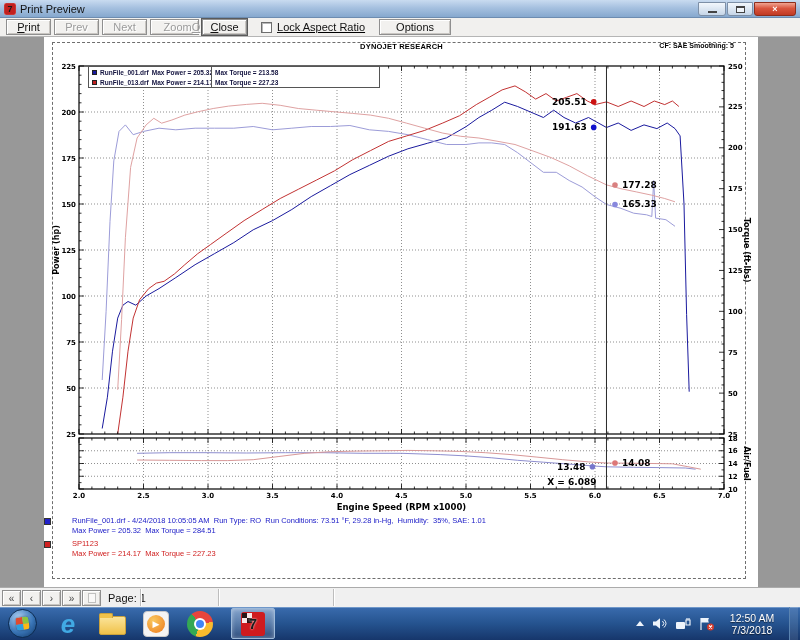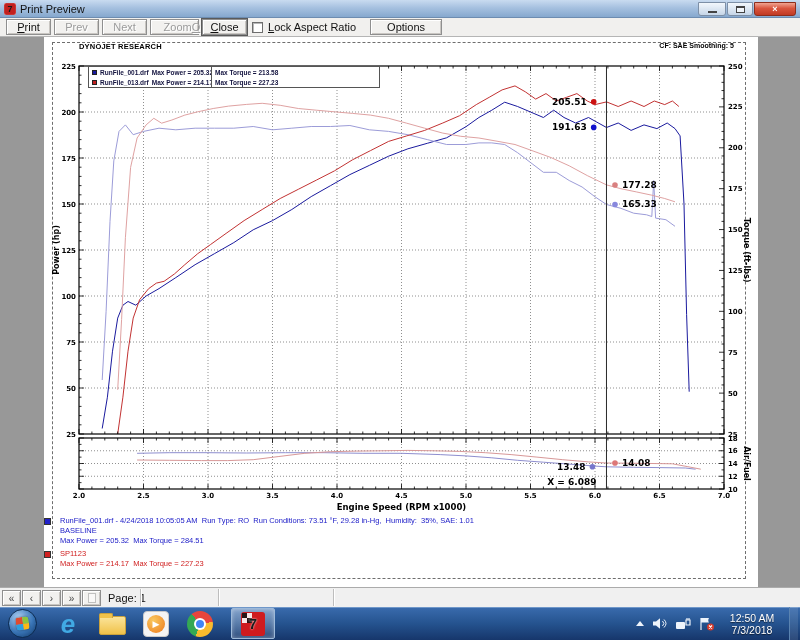--- a/index.html
+++ b/index.html
@@ -29,32 +29,32 @@
     border-bottom:1px solid #b5b5b5;display:flex;align-items:center;}
   .tbtn{height:16px;margin-left:3px;border:1px solid #8f8f8f;background:#f2f1ef;
     box-shadow:inset 1px 1px 0 #fff, inset -1px -1px 0 #c9c6c2;
     font-size:11px;color:#111;display:flex;align-items:center;justify-content:center;padding:0 2px;
     font-family:"Liberation Sans",sans-serif;}
   .tbtn.first{margin-left:6px;}
   .tbtn.w44{width:45px;} .tbtn.w48{width:49px;padding-left:26px;}
   .tbtn:disabled,.tbtn.disabled{color:#9b9b9b;text-shadow:1px 1px 0 #fff;}
   .tbtn.default{box-shadow:inset 1px 1px 0 #fff, inset -1px -1px 0 #c9c6c2, 0 0 0 1px #5a5a5a;}
   .key{text-decoration:underline;}
-  .chk-wrap{display:flex;align-items:center;margin-left:5px;}
+  .chk-wrap{display:flex;align-items:center;margin-left:14px;text-decoration:underline;}
   .checkbox{width:11px;height:11px;background:#fff;border:1px solid #6e6e6e;
     box-shadow:inset 1px 1px 0 #b8b8b8;margin-right:5px;}
   .chk-label{font-size:11px;color:#111;}
   .opt{margin-left:14px;width:72px;}
 
   
   .preview{position:absolute;left:0;top:37px;width:800px;height:550px;background:#989898;}
   .page{position:absolute;left:44px;top:0;width:714px;height:550px;background:#fff;}
   .margin-box{position:absolute;left:8px;top:5px;width:694px;height:537px;
     border:1px dashed #6e6e6e;}
-  .hdr-brand,.hdr-sub{position:absolute;left:35px;width:645px;
+  .hdr-brand,.hdr-sub{position:absolute;left:35px;width:645px;text-align:center;
     font-size:7.5px;font-weight:bold;color:#000;letter-spacing:.2px;}
   .hdr-brand{top:5px;} .hdr-sub{top:14px;}
   .hdr-right{position:absolute;right:24px;top:5px;font-size:7px;font-weight:bold;color:#000;}
   #dyno-svg{position:absolute;left:0;top:0;}
   #dyno-svg text{font-family:"DejaVu Sans",sans-serif;}
   #dyno-svg .lbl{font-size:7px;font-weight:700;fill:#000;}
   #dyno-svg .ax{font-size:8px;font-weight:700;fill:#000;}
   #dyno-svg .xl{font-size:8.5px;font-weight:700;fill:#000;}
   #dyno-svg .ann{font-size:9px;font-weight:700;fill:#000;}
   #dyno-svg .grid{stroke:#5e5e5e;stroke-width:.7;stroke-dasharray:1,2;}
@@ -68,21 +68,21 @@
     display:grid;grid-template-columns:122px 1fr;font-size:6.5px;font-weight:bold;color:#13133f;background:#fff;}
   .lg-c{padding:0 3px;height:10px;display:flex;align-items:center;white-space:nowrap;overflow:hidden;}
   .lg-c2{border-left:1px solid #555;color:#13133f;}
   .lg-sw{display:inline-block;width:5px;height:5px;border:1px solid #222;margin-right:3px;flex:none;}
   .lg-file{margin-right:3px;}
 
   
   .run-info{position:absolute;left:0;top:479px;width:700px;}
   .rg{position:relative;padding-left:16px;margin-bottom:3px;}
   .rg-sw{position:absolute;left:0;top:2px;width:7px;height:7px;border:1px solid #333;}
-  .rg div.ln{font-size:7.5px;line-height:10px;white-space:pre;}
+  .rg div.ln{font-size:7.5px;line-height:10px;white-space:pre;margin-left:12px;}
 
   
   .statusbar{position:absolute;left:0;top:587px;width:800px;height:20px;background:#f0f0f0;
     border-top:1px solid #ababab;}
   .sb-btn{position:absolute;top:2px;width:19px;height:16px;border:1px solid #8f8f8f;background:#f2f1ef;
     box-shadow:inset 1px 1px 0 #fff, inset -1px -1px 0 #c9c6c2;font-size:10px;color:#444;
     display:flex;align-items:center;justify-content:center;padding:0;}
   .pg-ico{width:8px;height:10px;border:1px solid #999;background:#fff;opacity:.55;}
   .sb-sep{position:absolute;top:1px;bottom:1px;width:1px;background:#bdbdbd;box-shadow:1px 0 0 #fff;}
   .sb-page{position:absolute;left:108px;top:4px;font-size:11px;color:#111;}
@@ -594,21 +594,20 @@
         <span class="lg-file">RunFile_013.drf</span>
         <span>Max Power = 214.17</span>
       </div>
       <div class="lg-c lg-c2">Max Torque = 227.23</div>
     </div>
 
     <div class="run-info">
       <div class="rg" style="color: rgb(32, 32, 200);">
         <span class="rg-sw" style="background: rgb(32, 32, 200);"></span>
         <div class="ln">RunFile_001.drf - 4/24/2018 10:05:05 AM  Run Type: RO  Run Conditions: 73.51 °F, 29.28 in-Hg,  Humidity:  35%, SAE: 1.01</div>
-        <div class="ln">BASELINE</div>
         <div class="ln">Max Power = 205.32  Max Torque = 284.51</div>
       </div>
       <div class="rg" style="color: rgb(208, 32, 32);">
         <span class="rg-sw" style="background: rgb(208, 32, 32);"></span>
         <div class="ln">SP1123</div>
         <div class="ln">Max Power = 214.17  Max Torque = 227.23</div>
       </div>
     </div>
   </div>
 </div>

